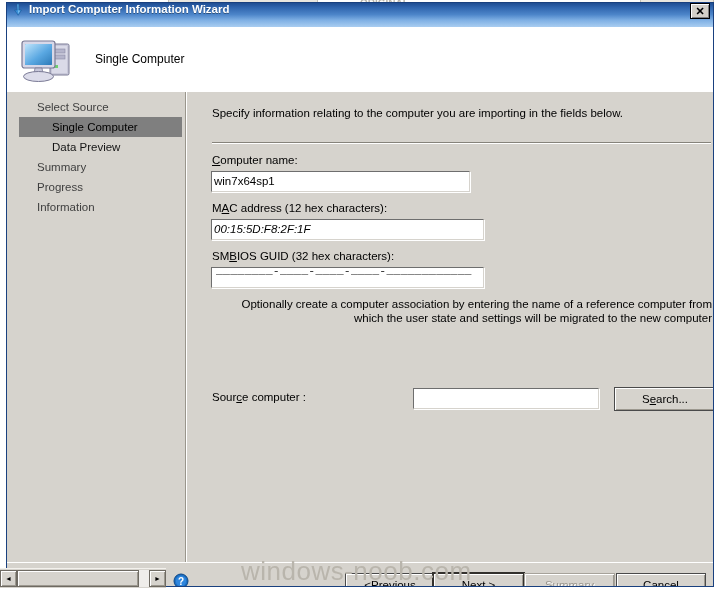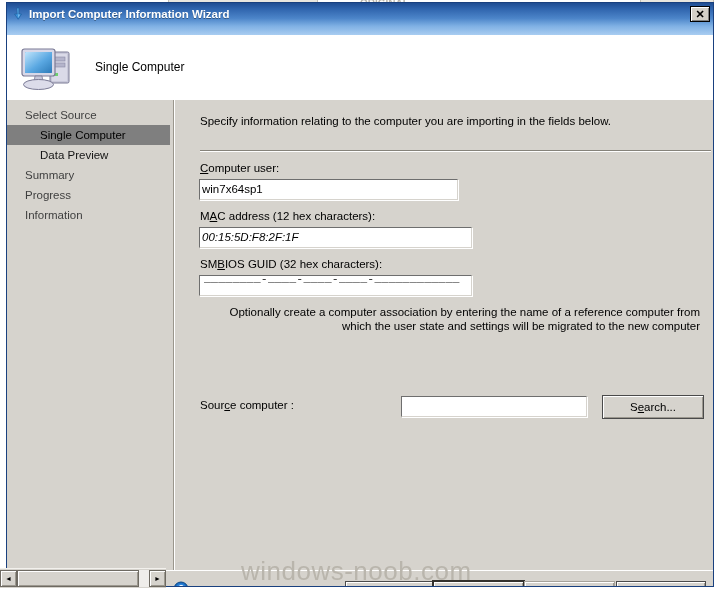--- a/index.html
+++ b/index.html
@@ -47,26 +47,26 @@
     height: 585px;
     background: #d6d3cd;
     border: 1px solid #19407f;
     box-sizing: border-box;
     overflow: hidden;
   }
 
   
   #titlebar {
     position: relative;
-    height: 32px;
+    height: 24px;
     background: linear-gradient(to bottom,
                 #1f4d92 0%, #2f64ad 18%, #4c85c9 48%,
                 #7fb0e4 72%, #a9cdf1 100%);
     display: flex;
-    align-items: center;
+    align-items: flex-start;
     padding: 0 2px 10px 4px;
     box-sizing: border-box;
   }
   #titlebar .tb-icon {
     width: 14px; height: 14px;
     margin-right: 4px;
     flex: 0 0 auto;
     display: block;
   }
   #titlebar .tb-text {
@@ -117,20 +117,21 @@
     color: #000000;
     white-space: nowrap;
   }
 
   
   #body-area {
     position: relative;
     height: 470px;
     display: flex;
     background: #701a75;
+    margin-left: 12px;
   }
 
   
   #sidebar {
     width: 167px;
     flex: 0 0 auto;
     background: #d6d3cd;
     padding-top: 5px;
     box-sizing: border-box;
     border-right: 1px solid #9a968c;
@@ -384,21 +385,21 @@
       <div class="nav-item nav-level-0">
         <span>Information</span>
       </div>
     </div>
 
     <div id="main">
 
       <div id="intro-text">Specify information relating to the computer you are importing in the fields below.</div>
       <div id="rule-1"></div>
 
-      <div class="field-label" style="left:25px;top:62px;"><span class="acc">C</span><span>omputer user:</span></div>
+      <div class="field-label" style="left:25px;top:62px;"><span class="acc">C</span><span>omputer name:</span></div>
       <div class="txtbox" style="left:24px;top:79px;width:259px;height:21px;" title="">win7x64sp1</div>
 
       <div class="field-label" style="left:25px;top:110px;"><span>M</span><span class="acc">A</span><span>C address (12 hex characters):</span></div>
       <div class="txtbox" style="left:24px;top:127px;width:273px;height:21px;font-style:italic;" title="">00:15:5D:F8:2F:1F</div>
 
       <div class="field-label" style="left:25px;top:158px;"><span>SM</span><span class="acc">B</span><span>IOS GUID (32 hex characters):</span></div>
       <div class="txtbox" style="left:24px;top:175px;width:273px;height:21px;">
         <span id="guid-mask">________-____-____-____-____________</span>
       </div>
 

